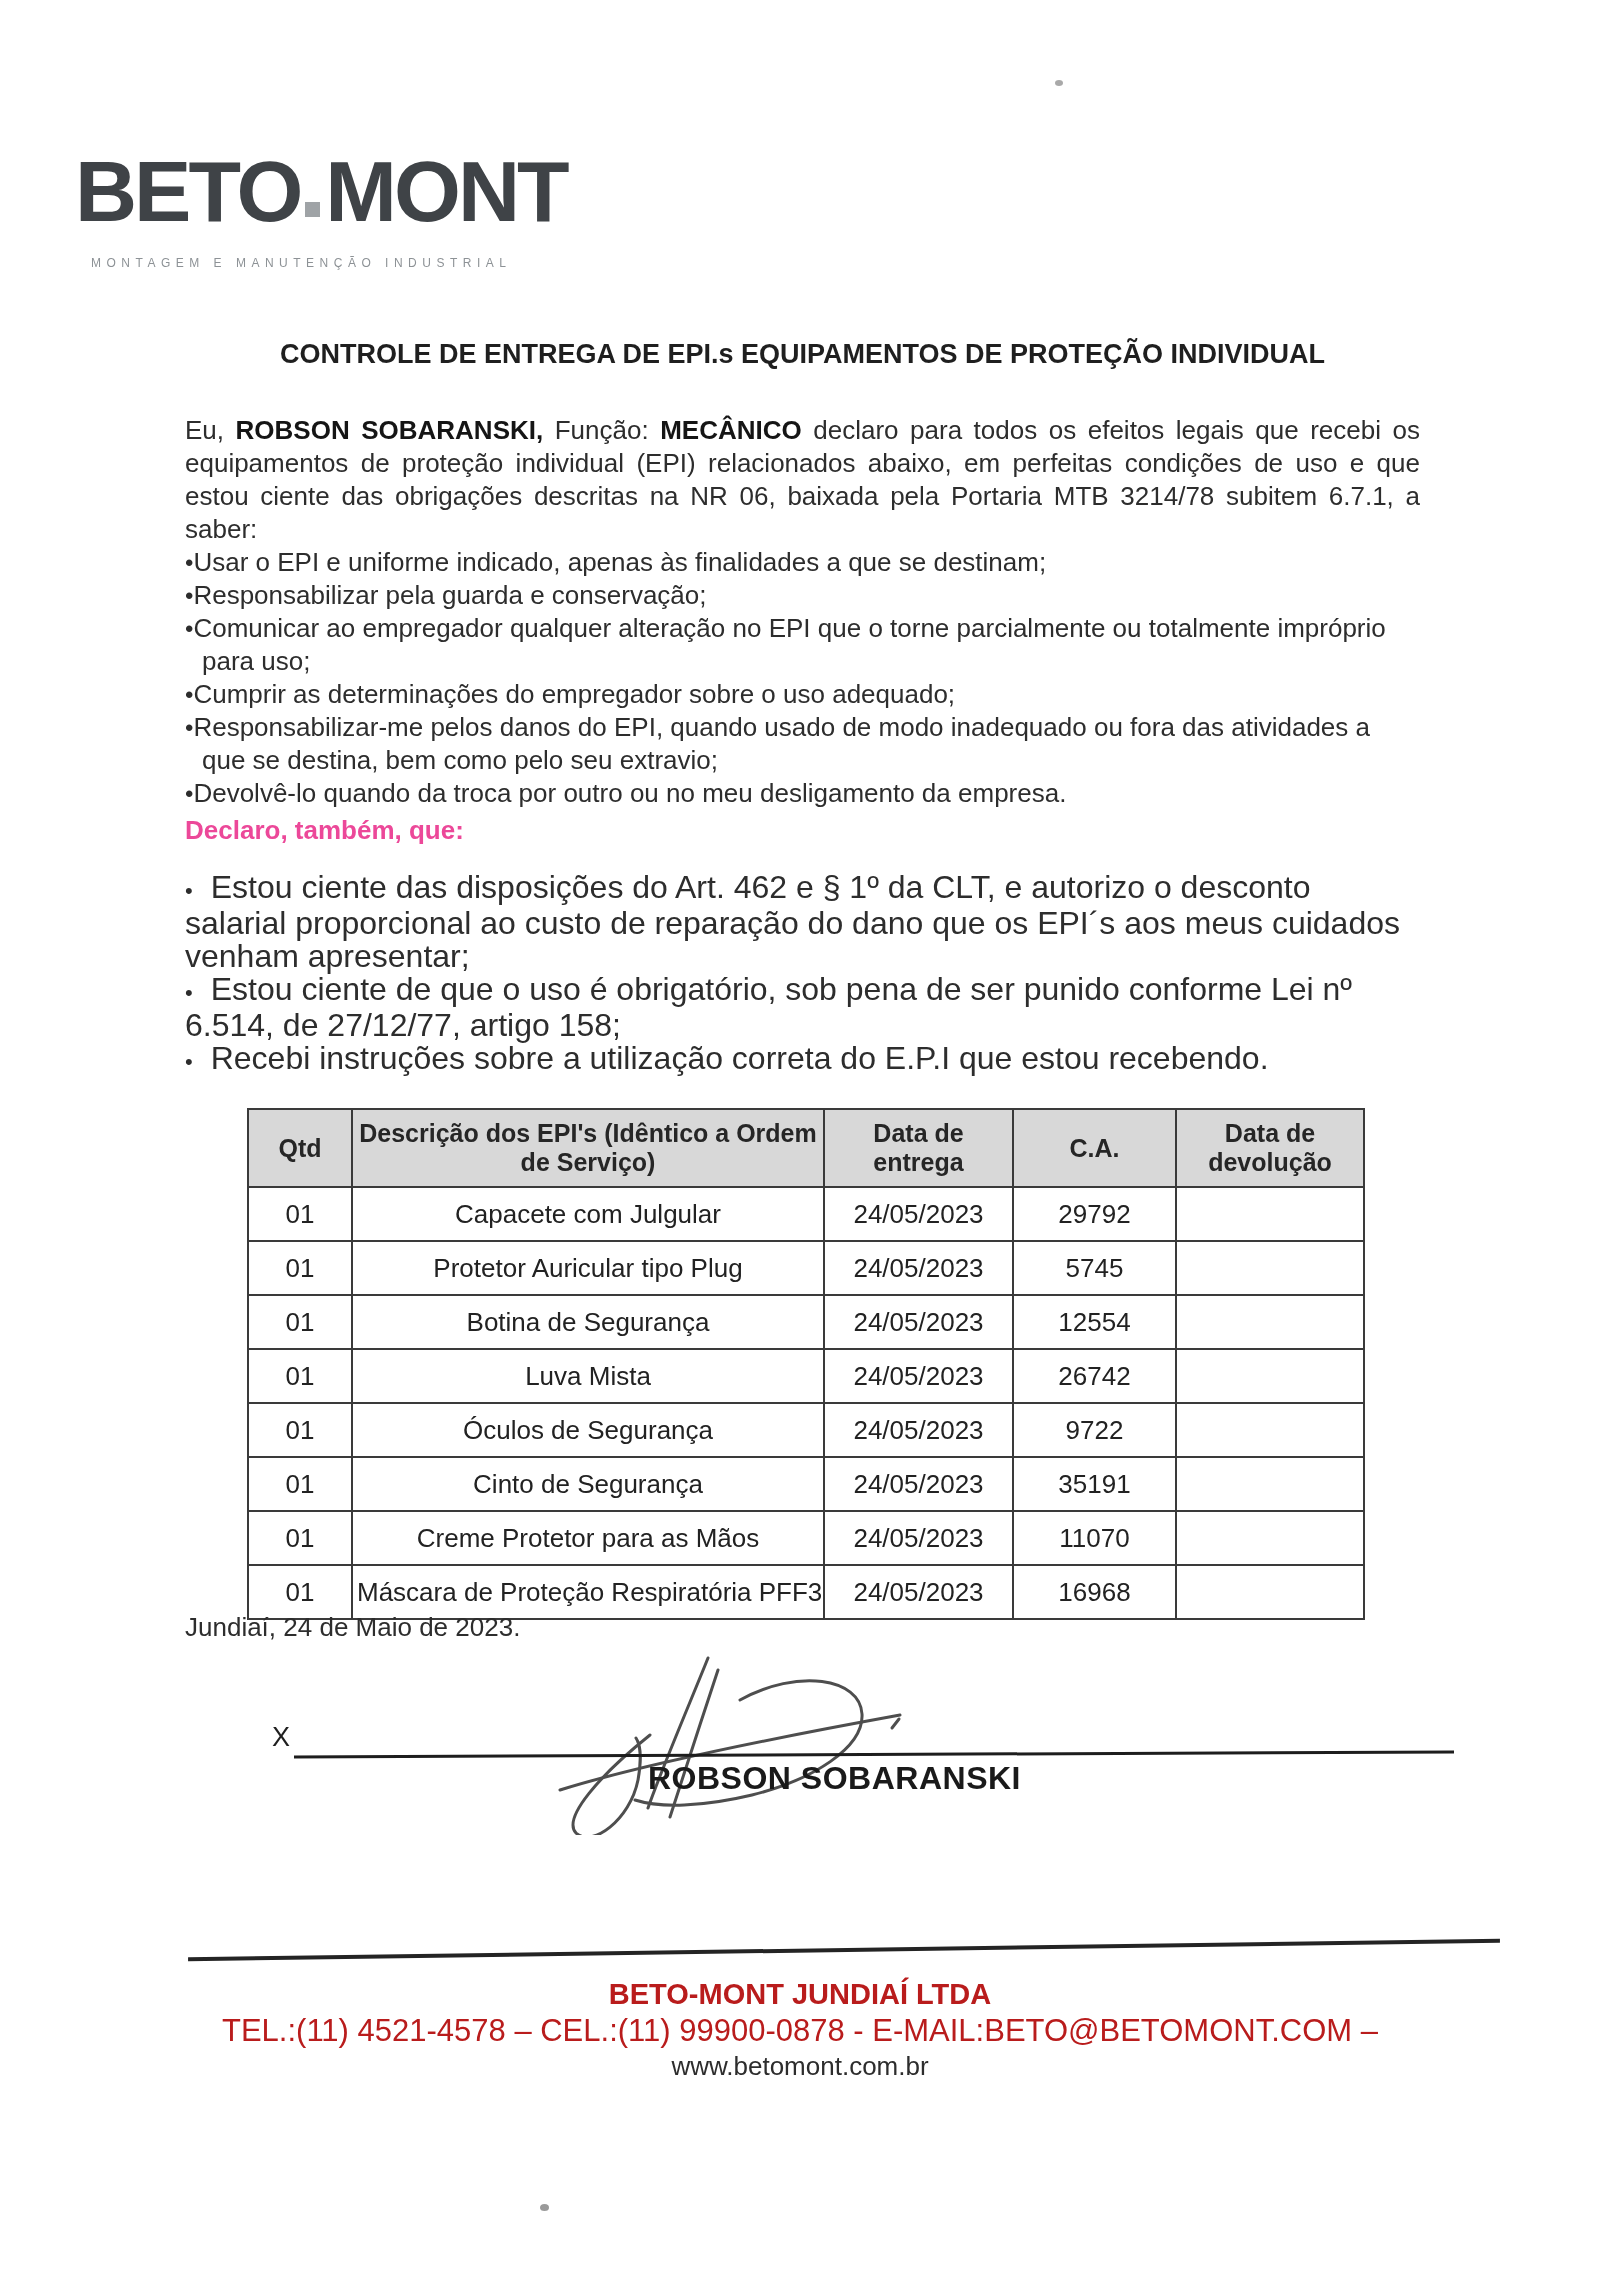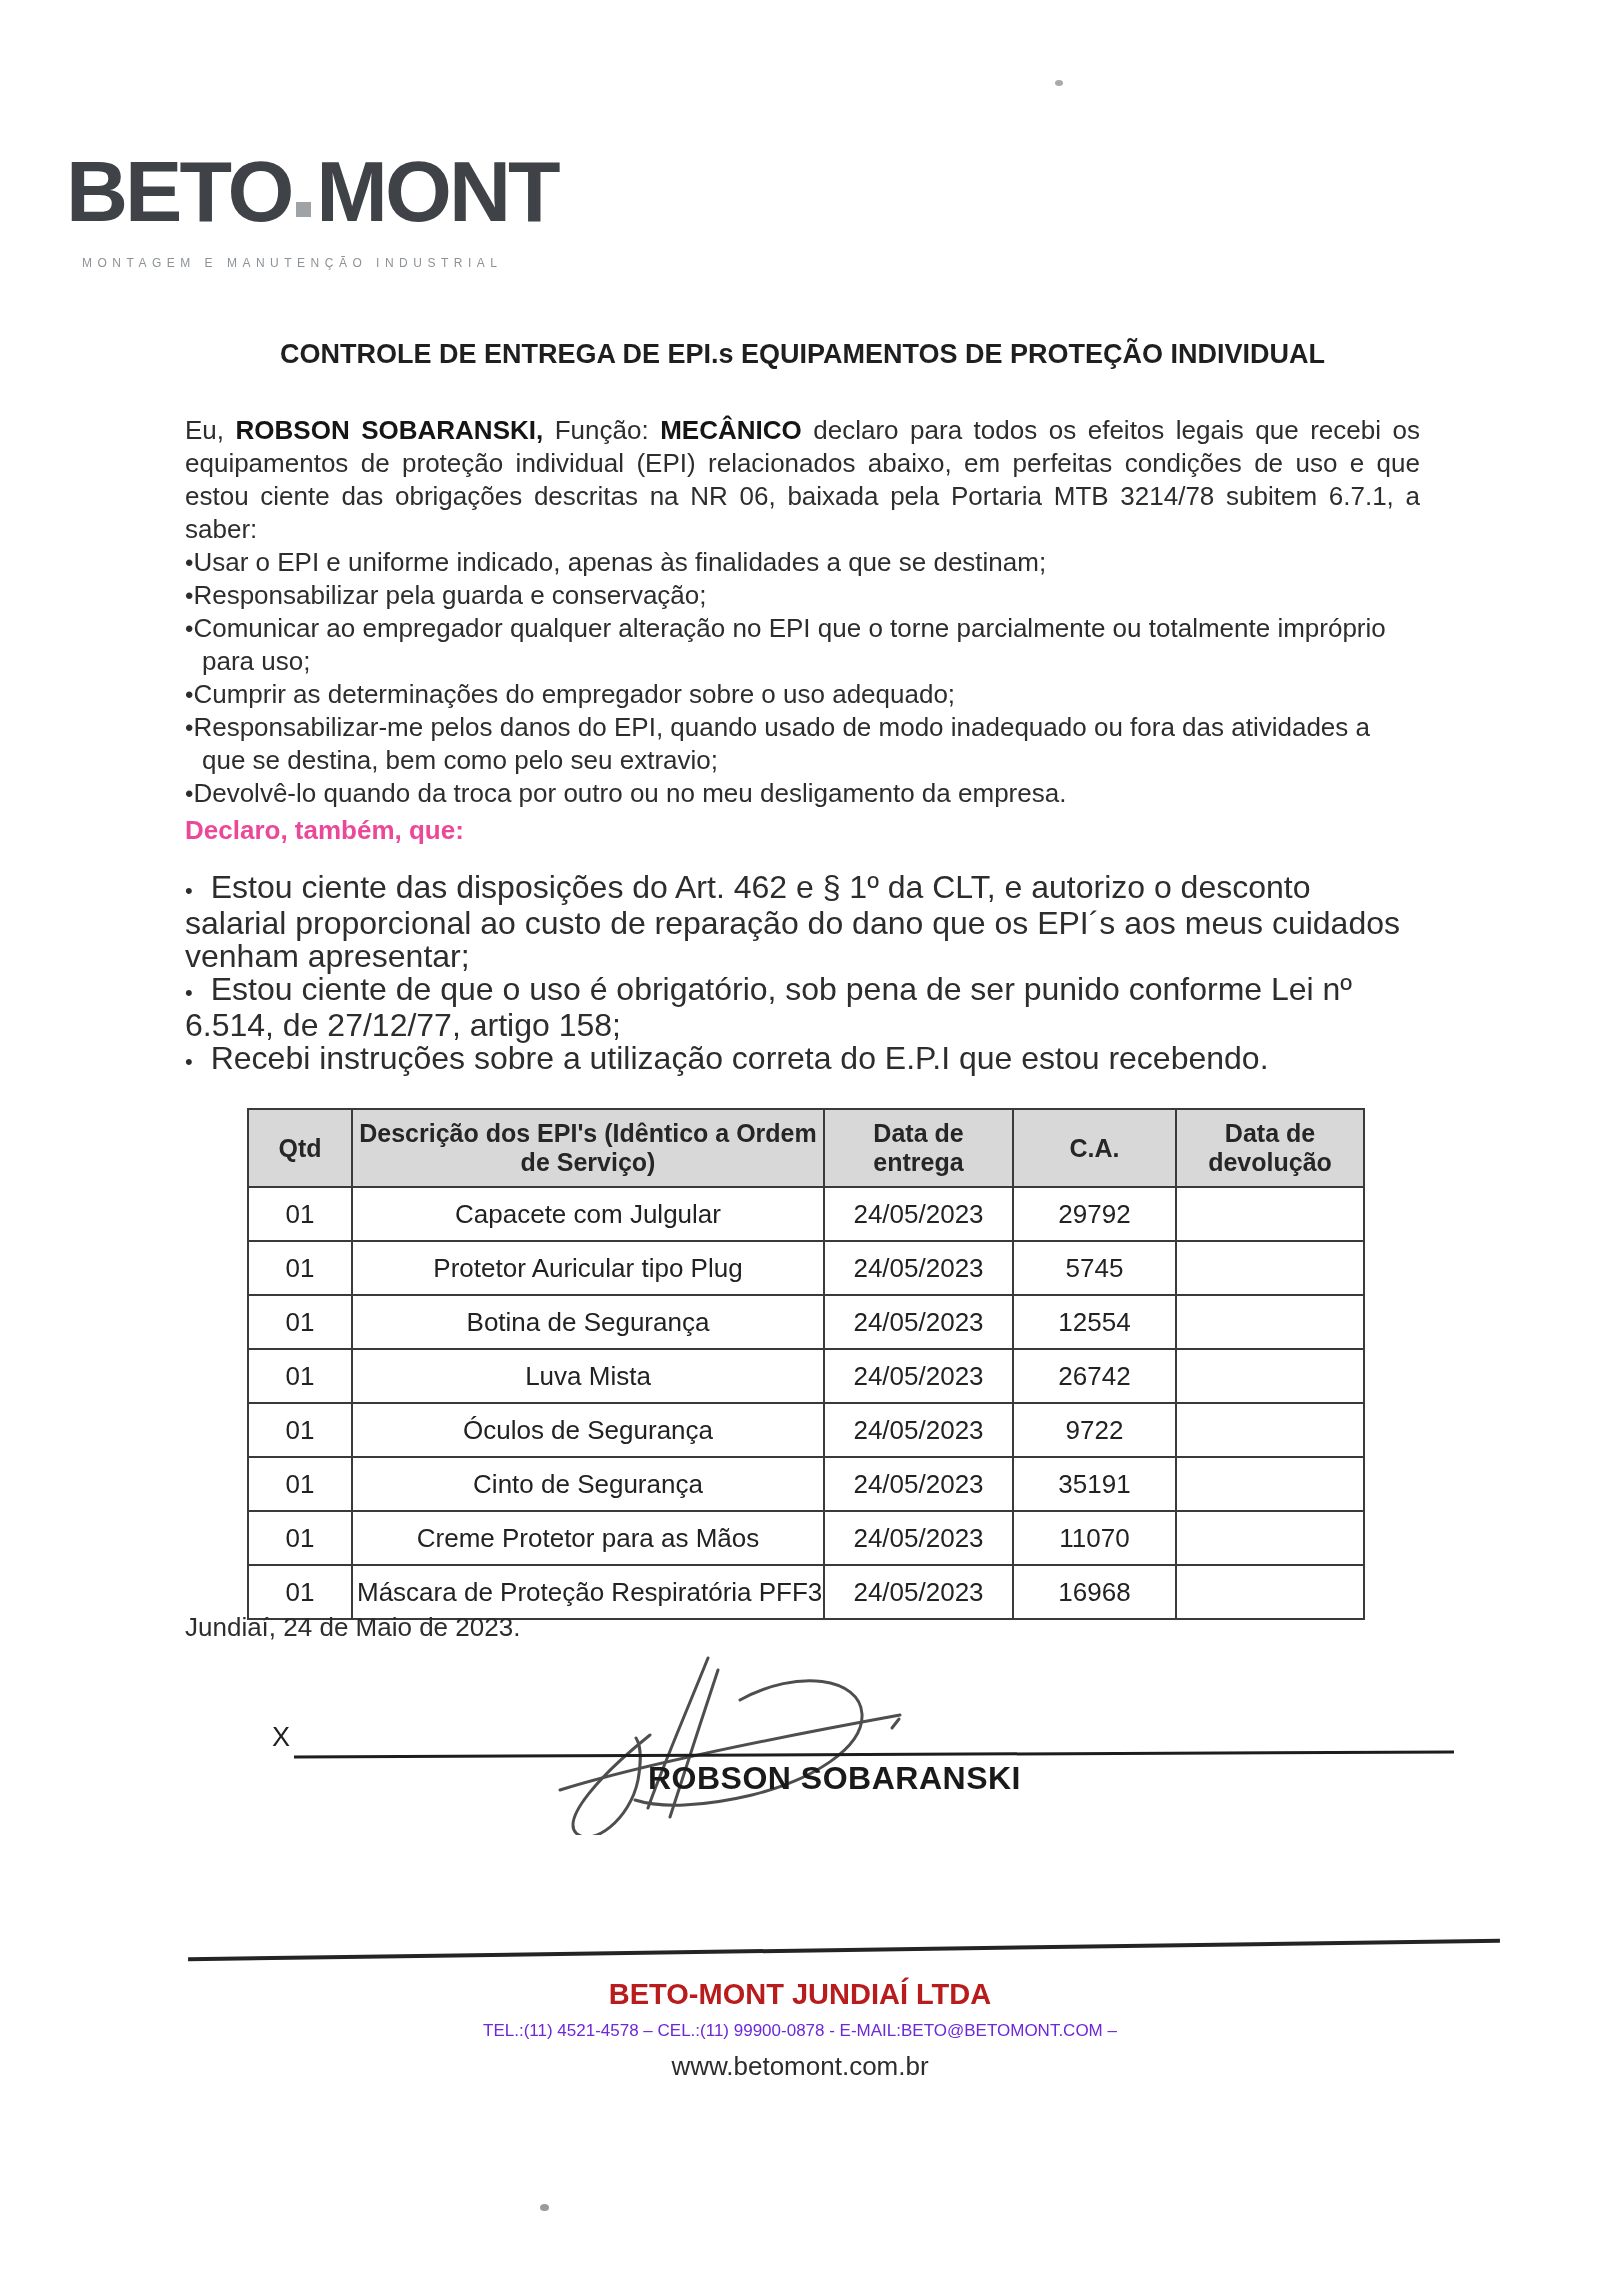--- a/index.html
+++ b/index.html
@@ -9,21 +9,21 @@
     background:#ffffff; overflow:hidden;
     font-family:"Liberation Sans", sans-serif;
     color:#2b2b2b;
   }
   
   .speck { position:absolute; border-radius:50%; }
   .speck-top { left:1055px; top:80px; width:8px; height:6px; background:#a9a9a9; }
   .speck-bottom { left:540px; top:2204px; width:9px; height:7px; background:#9a9a9a; }
 
   
-  .logo-block { position:absolute; left:66px; top:148px; }
+  .logo-block { position:absolute; left:75px; top:148px; }
   .wordmark {
     font-size:86px; font-weight:800; letter-spacing:-3px;
     color:#3f4347; line-height:1; white-space:nowrap;
   }
   .logo-dot { display:inline-block; width:15px; height:15px; background:#9fa3a6; margin:0 5px 4px 5px; }
   .tagline {
     margin-top:22px; margin-left:16px;
     font-size:12px; font-weight:500; letter-spacing:5.5px;
     color:#8d9296; white-space:nowrap;
   }
@@ -60,21 +60,21 @@
   .date-line { position:absolute; left:185px; top:1612px; font-size:26px; color:#2d2d2d; }
   .x-mark { position:absolute; left:272px; top:1722px; font-size:27px; color:#1f1f1f; }
   .sig-line { position:absolute; left:294px; top:1753px; width:1160px; height:3px; background:#1d1d1d; transform:rotate(-0.25deg); }
   .sig-name { position:absolute; left:648px; top:1760px; font-size:32px; font-weight:700; color:#1a1a1a; letter-spacing:0.5px; }
   .scribble { position:absolute; left:540px; top:1640px; }
 
   
   .footer-rule { position:absolute; left:188px; top:1948px; width:1312px; height:4px; background:#242424; transform:rotate(-0.8deg); }
   .footer-text { position:absolute; left:150px; top:1975px; width:1300px; text-align:center; }
   .footer-company { font-size:29px; font-weight:700; color:#b91c1c; line-height:38px; }
-  .footer-contacts { font-size:17px; color:#6d28d9; line-height:36px; }
+  .footer-contacts { font-size:31px; color:#b91c1c; line-height:36px; }
   .footer-website { font-size:26px; color:#2d2d2d; line-height:34px; }
 </style>
 </head>
 <body>
 
 <div class="page">
 
   <div class="speck speck-top"></div>
   <div class="speck speck-bottom"></div>
 

